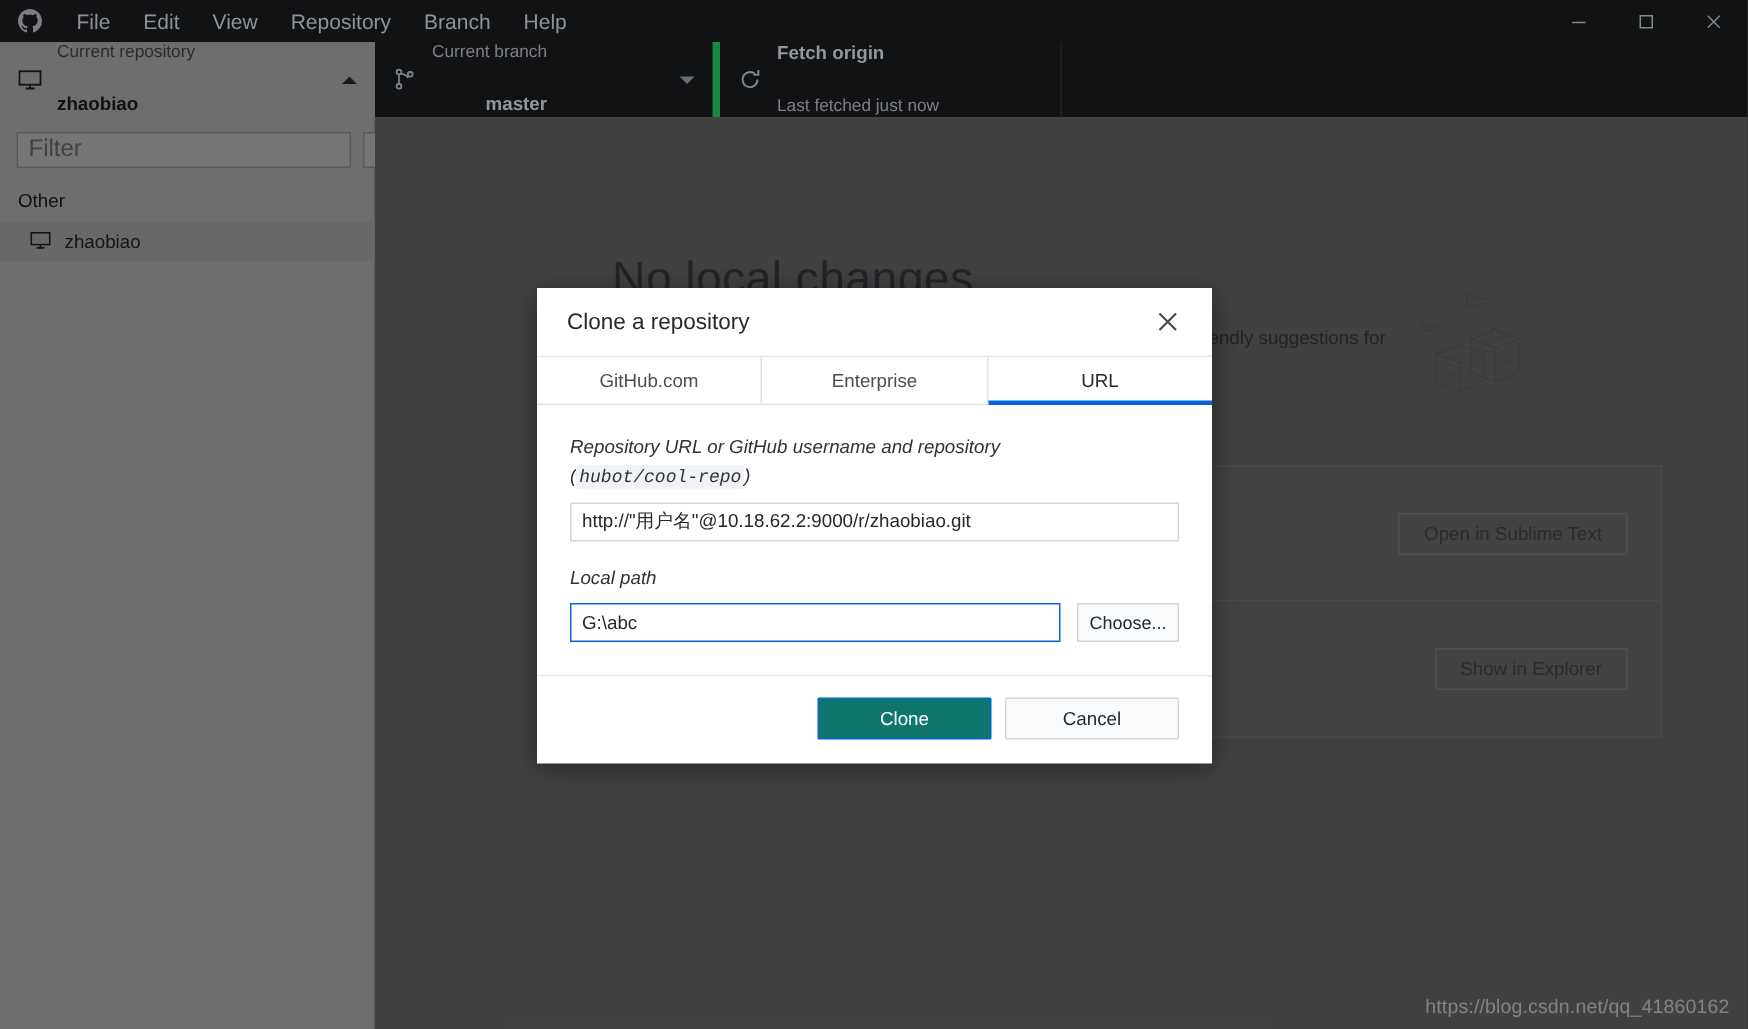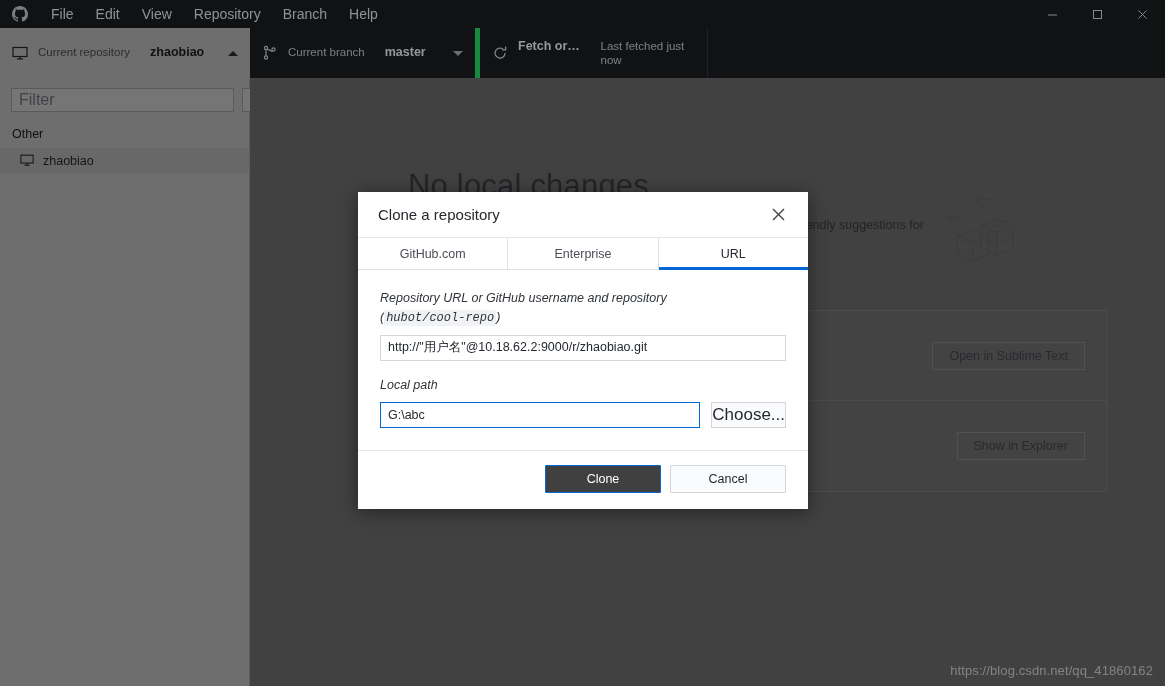--- a/index.html
+++ b/index.html
@@ -64,21 +64,21 @@
   .tb-fetch {
     width: 228px; flex: 0 0 228px;
     background: #181a1d;
     display: flex; align-items: center;
     padding: 0 12px; color: #d4d8dc;
     border-right: 1px solid #2e3236;
   }
   .tb-rest { flex: 1; background: #181a1d; }
   .tb-icon { width: 26px; flex: 0 0 26px; display: flex; align-items: center; }
   .tb-icon svg { width: 16px; height: 16px; }
-  .tb-texts { display: flex; justify-content: center; line-height: 1.25; min-width: 0; gap: 20px; }
+  .tb-texts { display: flex; flex-direction: column; justify-content: center; line-height: 1.25; min-width: 0; gap: 20px; }
   .tb-label { font-size: 11.5px; opacity: .82; }
   .tb-value { font-size: 12.5px; font-weight: bold; white-space: nowrap; overflow: hidden; text-overflow: ellipsis; }
   .tb-repo .tb-label { color: #3c4046; opacity: 1; }
   .tb-repo .tb-value { color: #16191c; }
   .tb-fetch .tb-value2 { font-size: 11.5px; opacity: .82; font-weight: normal; }
   .caret-up, .caret-down {
     margin-left: auto;
     width: 0; height: 0;
     border-left: 5px solid transparent; border-right: 5px solid transparent;
   }
@@ -231,39 +231,39 @@
     font-family: "Liberation Sans", sans-serif;
     outline: none;
   }
   .text-input.focused { border: 1px solid #0366d6; }
   .row-path { display: flex; align-items: flex-end; gap: 11px; margin-top: 7px; }
   .row-path .text-input { margin-top: 0; flex: 1; }
   .choose-btn {
     height: 26px; min-width: 68px;
     border: 1px solid #d3d5d8;
     background: #fafbfc;
-    font-size: 17px; color: #24292e;
+    font-size: 12px; color: #24292e;
     font-family: "Liberation Sans", sans-serif;
     cursor: default;
   }
   .label-localpath { margin-top: 15px; }
 
   .modal-footer {
     border-top: 1px solid #e6e7e8;
     padding: 14px 22px 16px 22px;
     display: flex; justify-content: flex-end; gap: 9px;
   }
   .btn {
     height: 28px; min-width: 116px;
     font-size: 12.5px;
     font-family: "Liberation Sans", sans-serif;
     cursor: default;
     border-radius: 1px;
   }
-  .btn-primary { background: #404040; border: 1px solid #0366d6; color: #fff; }
+  .btn-primary { background: #0f766e; border: 1px solid #0366d6; color: #fff; }
   .btn-secondary { background: #fafbfc; border: 1px solid #d3d5d8; color: #24292e; }
 </style>
 </head>
 <body>
 
 <div class="app">
 
   <div class="titlebar">
     <div class="gh-logo">
       <svg viewBox="0 0 16 16">

